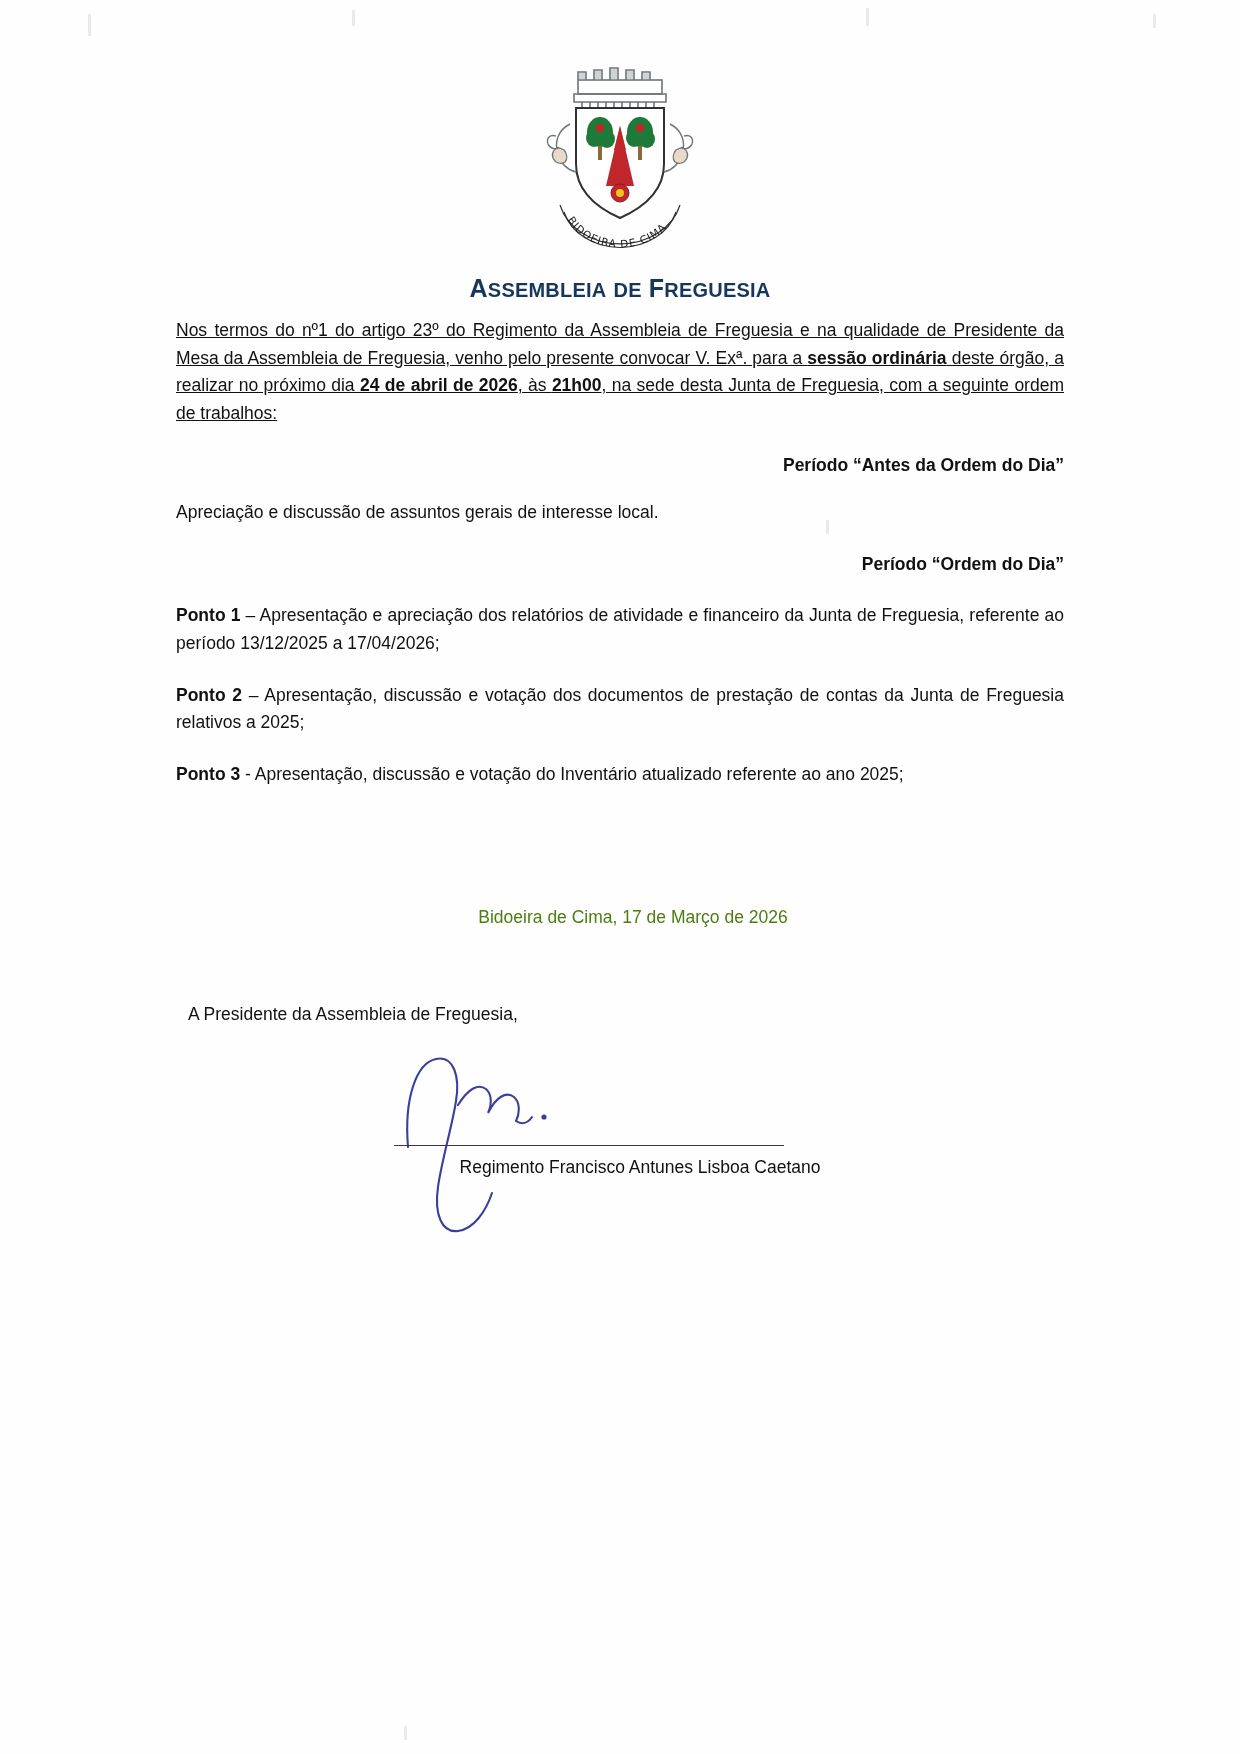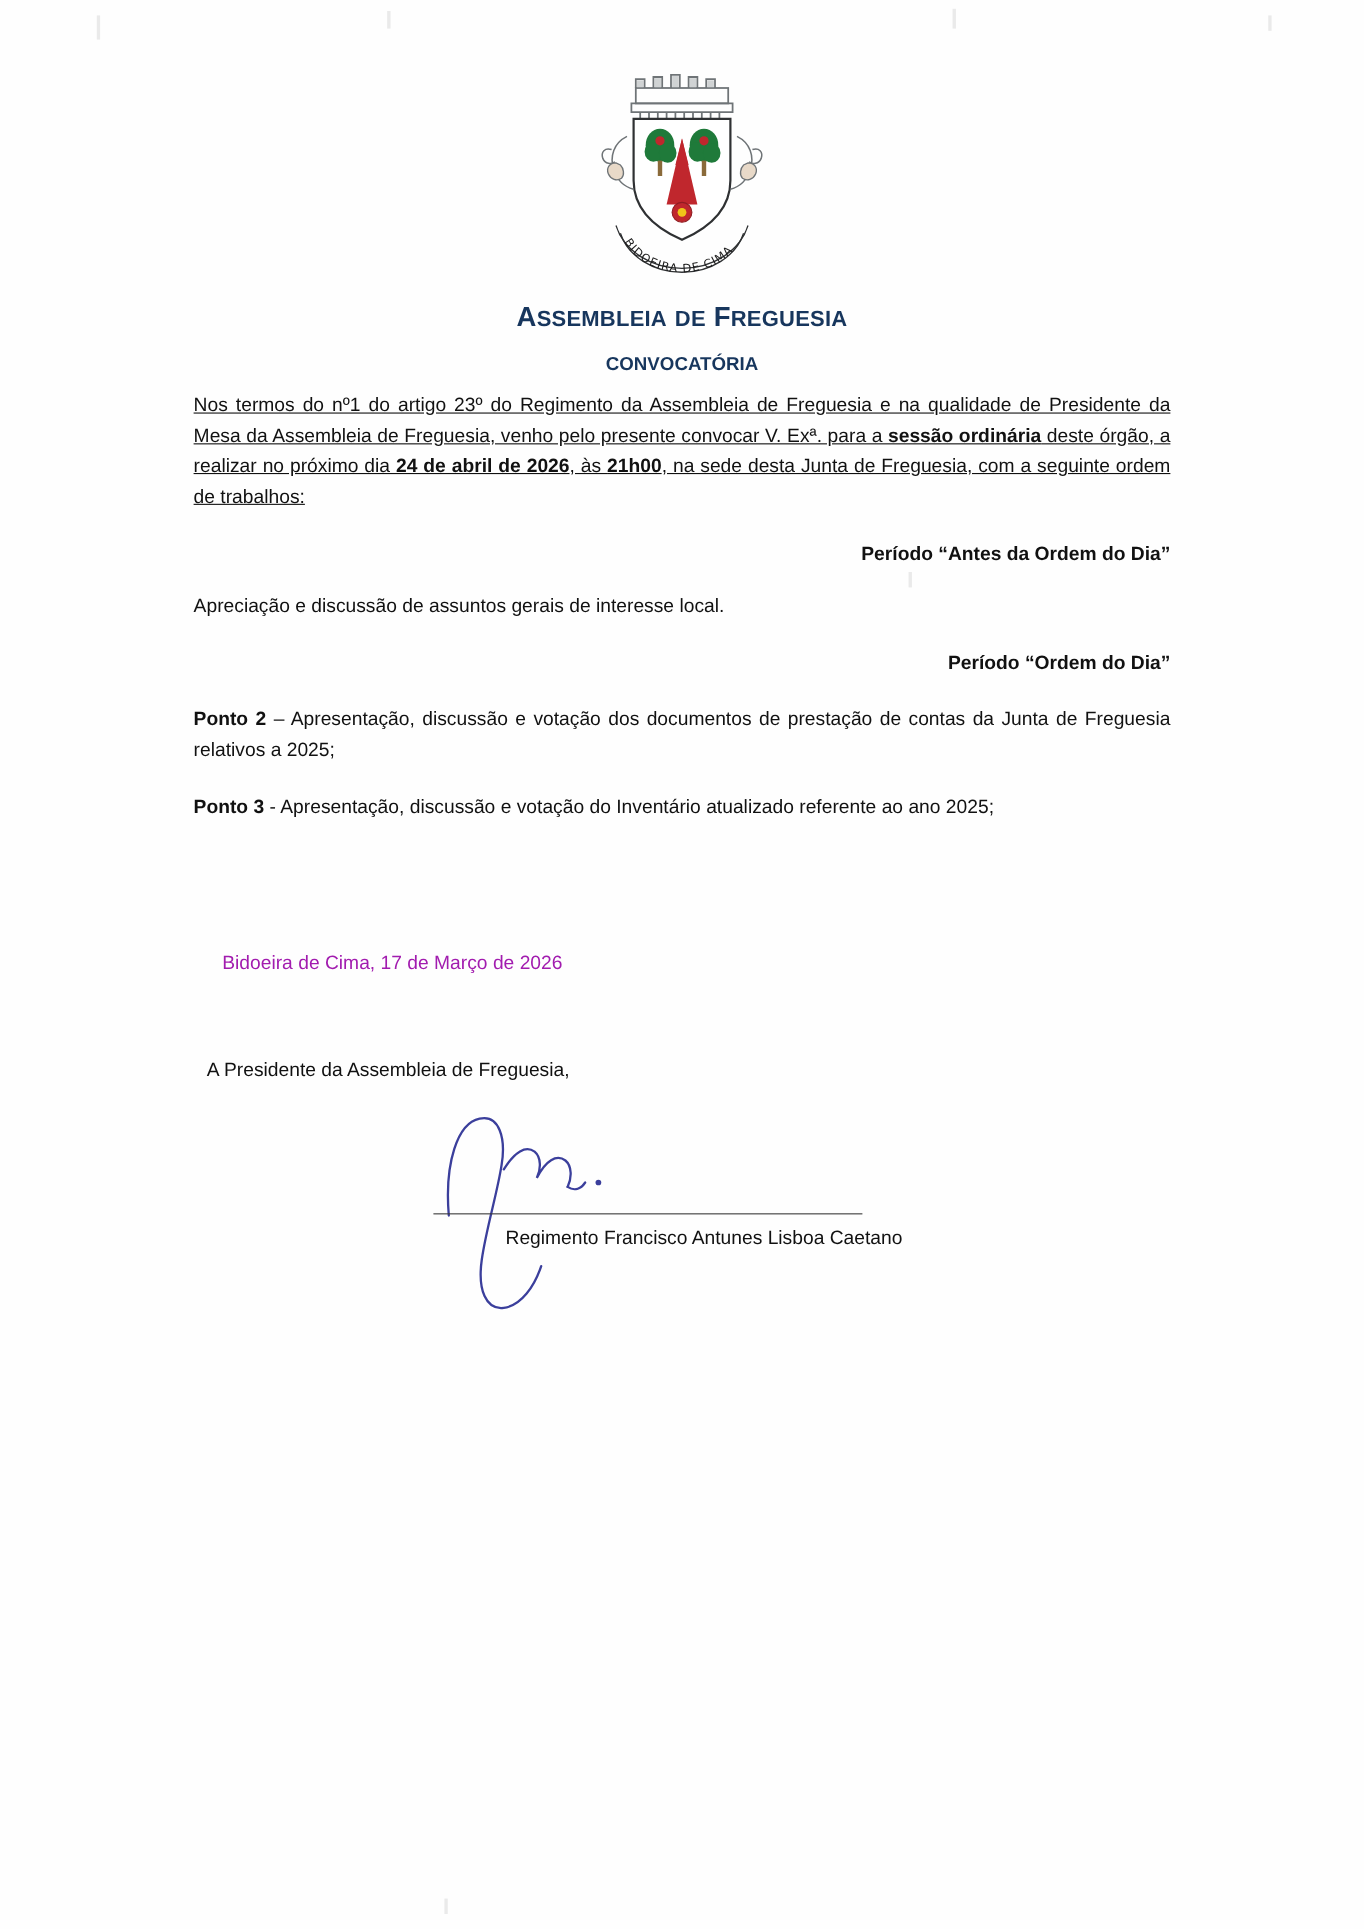--- a/index.html
+++ b/index.html
@@ -77,22 +77,23 @@
     line-height: 1.58;
     color: #111111;
     text-align: right;
   }
   p.item { margin-top: 24px; }
   b { font-weight: bold; }
 
   
   .place-date {
     margin-top: 118px;
-    font-size: 17.5px;
-    color: #a21caf;
+    text-align: center;
+    font-size: 17.5px;
+    color: #4d7c0f;
     padding-left: 26px;
   }
   .role-line {
     margin-top: 76px;
     text-align: left;
     font-size: 17.5px;
     color: #111111;
     padding-left: 12px;
   }
 
@@ -196,29 +197,29 @@
         </text>
       </svg>
     </div>
 
     <div class="doc-title">
       <span class="sc-big">A</span><span class="sc-small">SSEMBLEIA</span>
       <span class="sc-small">DE</span>
       <span class="sc-big">F</span><span class="sc-small">REGUESIA</span>
     </div>
 
-    <div class="doc-subtitle">CONVOCATÓRIA</div>
 
     <p class="body first"><span>Nos termos do nº1 do artigo 23º do Regimento da Assembleia de Freguesia e na qualidade de Presidente da Mesa da Assembleia de Freguesia, venho pelo presente convocar V. Exª. para a </span><b>sessão ordinária</b><span> deste órgão, a realizar no próximo dia </span><b>24 de abril de 2026</b><span>, às </span><b>21h00</b><span>, na sede desta Junta de Freguesia, com a seguinte ordem de trabalhos:</span></p>
 
     <p class="section">Período “Antes da Ordem do Dia”</p>
     <p class="body">Apreciação e discussão de assuntos gerais de interesse local.</p>
 
     <p class="section">Período “Ordem do Dia”</p>
 
+    <p class="body item"><b>Ponto 1</b><span> – Apresentação e apreciação dos relatórios de atividade e financeiro da Junta de Freguesia, referente ao período 13/12/2025 a 17/04/2026;</span></p>
 
     <p class="body item"><b>Ponto 2</b><span> – Apresentação, discussão e votação dos documentos de prestação de contas da Junta de Freguesia relativos a 2025;</span></p>
 
     <p class="body item"><b>Ponto 3</b><span> - Apresentação, discussão e votação do Inventário atualizado referente ao ano 2025;</span></p>
 
     <div class="place-date">Bidoeira de Cima, 17 de Março de 2026</div>
     <div class="role-line">A Presidente da Assembleia de Freguesia,</div>
 
     <div class="sign-area">
       <svg class="sig-svg" width="360" height="220" viewBox="0 0 360 220" xmlns="http://www.w3.org/2000/svg">

